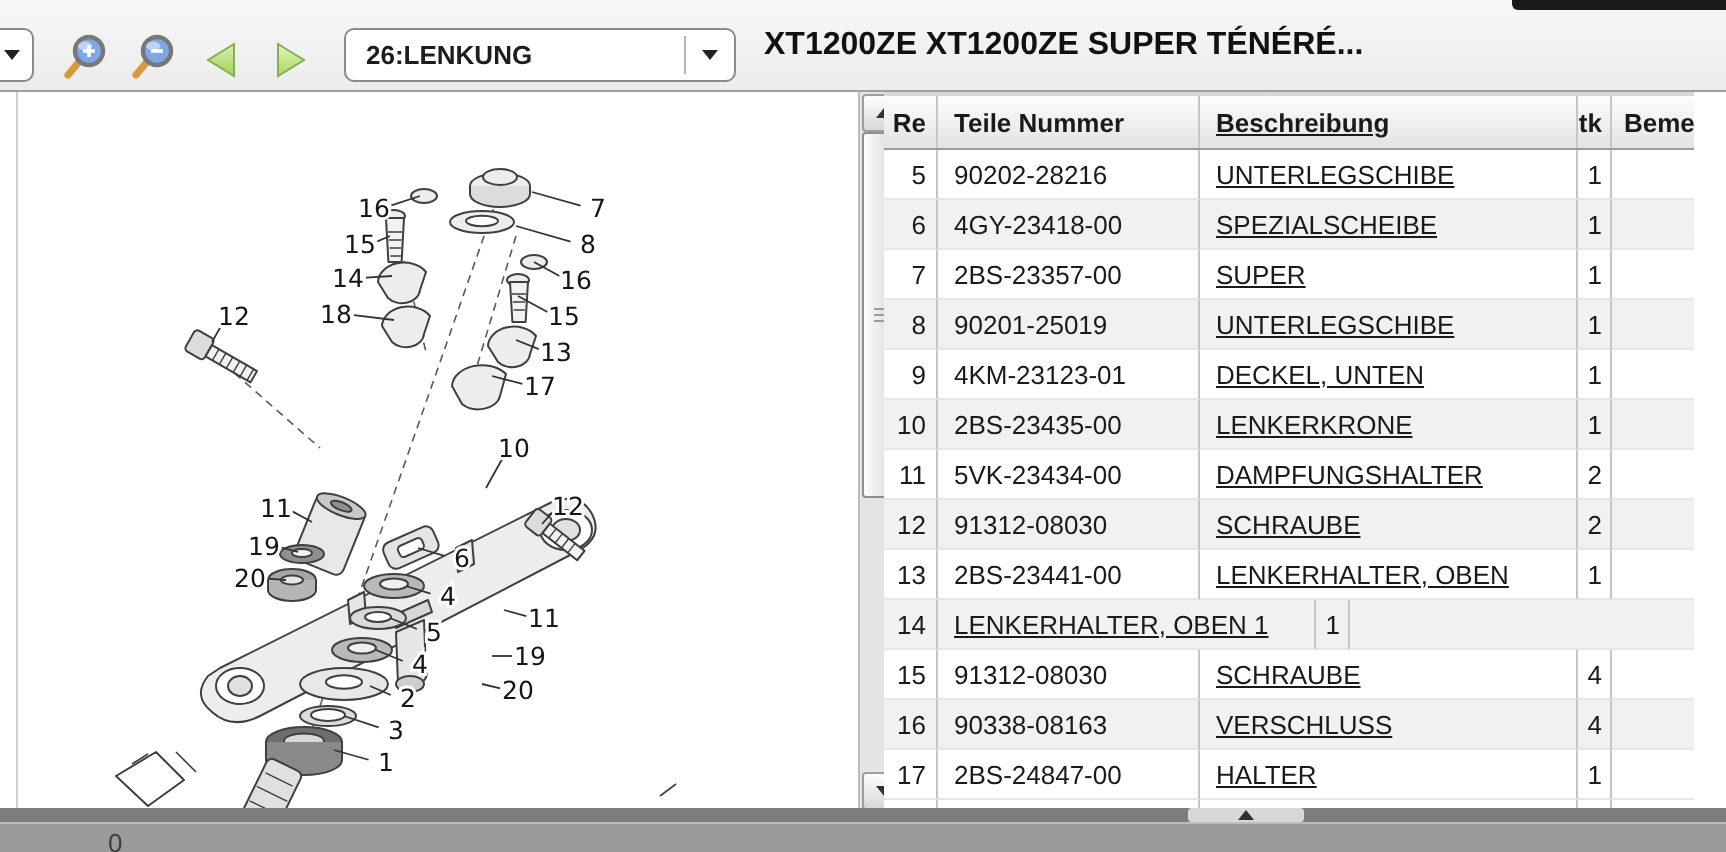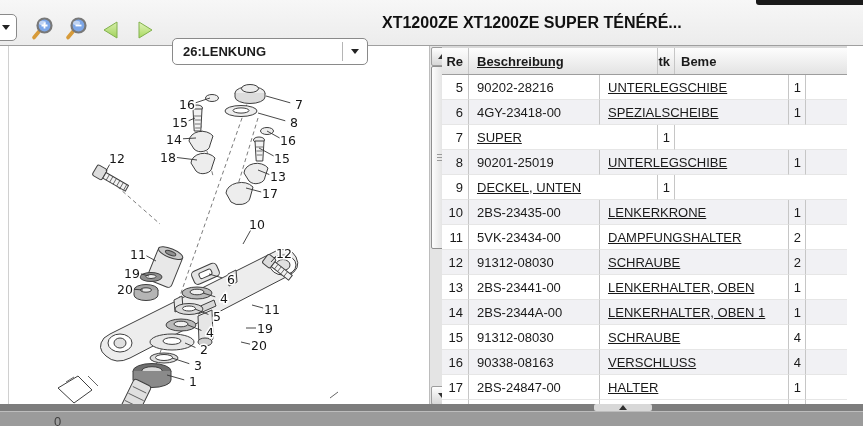--- a/index.html
+++ b/index.html
@@ -9,21 +9,21 @@
   
   .toolbar{position:absolute;left:0;top:0;width:863px;height:45px;
     background:linear-gradient(#f7f7f7,#ececec);border-bottom:1px solid #9f9f9f;z-index:5;}
   .tbtn{position:absolute;top:14px;height:27px;box-sizing:border-box;cursor:default;}
   .partial-dd{left:-40px;width:57px;background:#fff;border:1px solid #8a8a8a;border-radius:5px;
     display:flex;align-items:center;justify-content:flex-end;padding-right:6px;}
   .caret{width:0;height:0;border-left:4.5px solid transparent;border-right:4.5px solid transparent;
     border-top:5.5px solid #222;}
   .iconbtn{position:absolute;top:16px;width:26px;height:26px;}
   .section-dd{left:172px;width:196px;background:#fff;border:1px solid #8a8a8a;border-radius:5px;
-    display:flex;align-items:center;margin-top:24px;}
+    display:flex;align-items:center;}
   .section-dd .lbl{flex:1;padding-left:10px;font-size:13px;font-weight:bold;color:#1d1d1d;
     white-space:nowrap;overflow:hidden;}
   .section-dd .arrow-box{width:24px;height:19px;border-left:1px solid #b5b5b5;
     display:flex;align-items:center;justify-content:center;}
   .doc-title{position:absolute;left:382px;top:0;height:45px;line-height:45px;
     font-size:16px;font-weight:bold;color:#111;white-space:nowrap;}
   .top-right-strip{position:absolute;left:756px;top:0;width:107px;height:5px;background:#1a1a1a;
     border-bottom-left-radius:3px;z-index:9;}
 
   
@@ -314,20 +314,21 @@
       </div>
     </div>
 
     <div class="vsplit">
       <span class="vsplit-handle"></span>
     </div>
 
     <div class="table-panel">
       <div class="thead" id="table-header">
           <div class="th c0">Re</div>
+          <div class="th c1">Teile Nummer</div>
           <div class="th c2">Beschreibung</div>
           <div class="th c3">Stk</div>
           <div class="th c4">Beme</div>
         </div>
       <div id="table-body">
           <div class="trow odd">
             <div class="td c0">5</div>
             <div class="td c1">90202-28216</div>
             <div class="td c2">UNTERLEGSCHIBE</div>
             <div class="td c3">1</div>
@@ -335,33 +336,35 @@
           </div>
           <div class="trow even">
             <div class="td c0">6</div>
             <div class="td c1">4GY-23418-00</div>
             <div class="td c2">SPEZIALSCHEIBE</div>
             <div class="td c3">1</div>
             <div class="td c4"></div>
           </div>
           <div class="trow odd">
             <div class="td c0">7</div>
+            <div class="td c1">2BS-23357-00</div>
             <div class="td c2">SUPER</div>
             <div class="td c3">1</div>
             <div class="td c4"></div>
           </div>
           <div class="trow even">
             <div class="td c0">8</div>
             <div class="td c1">90201-25019</div>
             <div class="td c2">UNTERLEGSCHIBE</div>
             <div class="td c3">1</div>
             <div class="td c4"></div>
           </div>
           <div class="trow odd">
             <div class="td c0">9</div>
+            <div class="td c1">4KM-23123-01</div>
             <div class="td c2">DECKEL, UNTEN</div>
             <div class="td c3">1</div>
             <div class="td c4"></div>
           </div>
           <div class="trow even">
             <div class="td c0">10</div>
             <div class="td c1">2BS-23435-00</div>
             <div class="td c2">LENKERKRONE</div>
             <div class="td c3">1</div>
             <div class="td c4"></div>
@@ -382,21 +385,20 @@
           </div>
           <div class="trow odd">
             <div class="td c0">13</div>
             <div class="td c1">2BS-23441-00</div>
             <div class="td c2">LENKERHALTER, OBEN</div>
             <div class="td c3">1</div>
             <div class="td c4"></div>
           </div>
           <div class="trow even">
             <div class="td c0">14</div>
-            <div class="td c1">2BS-2344A-00</div>
             <div class="td c2">LENKERHALTER, OBEN 1</div>
             <div class="td c3">1</div>
             <div class="td c4"></div>
           </div>
           <div class="trow odd">
             <div class="td c0">15</div>
             <div class="td c1">91312-08030</div>
             <div class="td c2">SCHRAUBE</div>
             <div class="td c3">4</div>
             <div class="td c4"></div>

